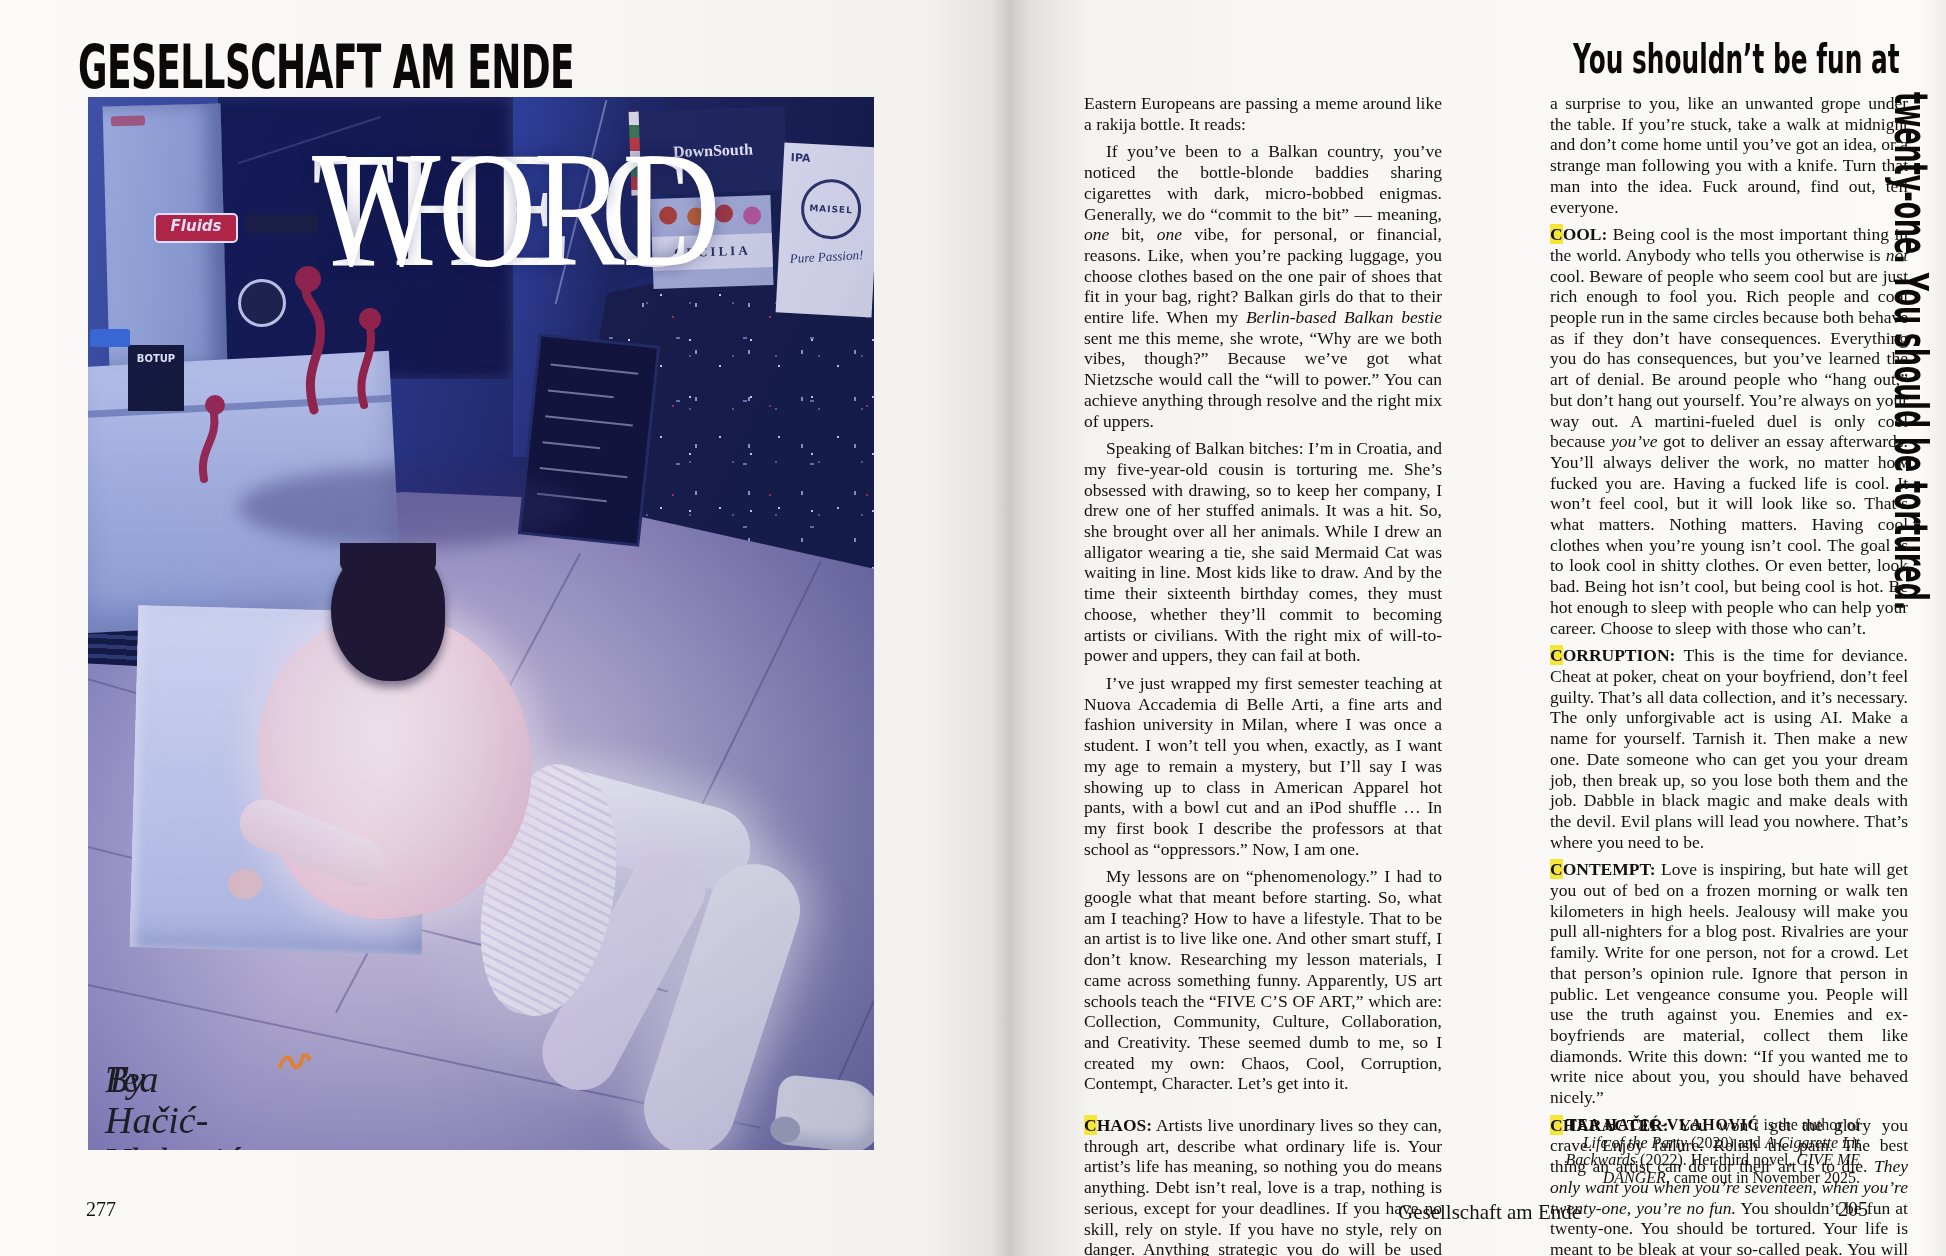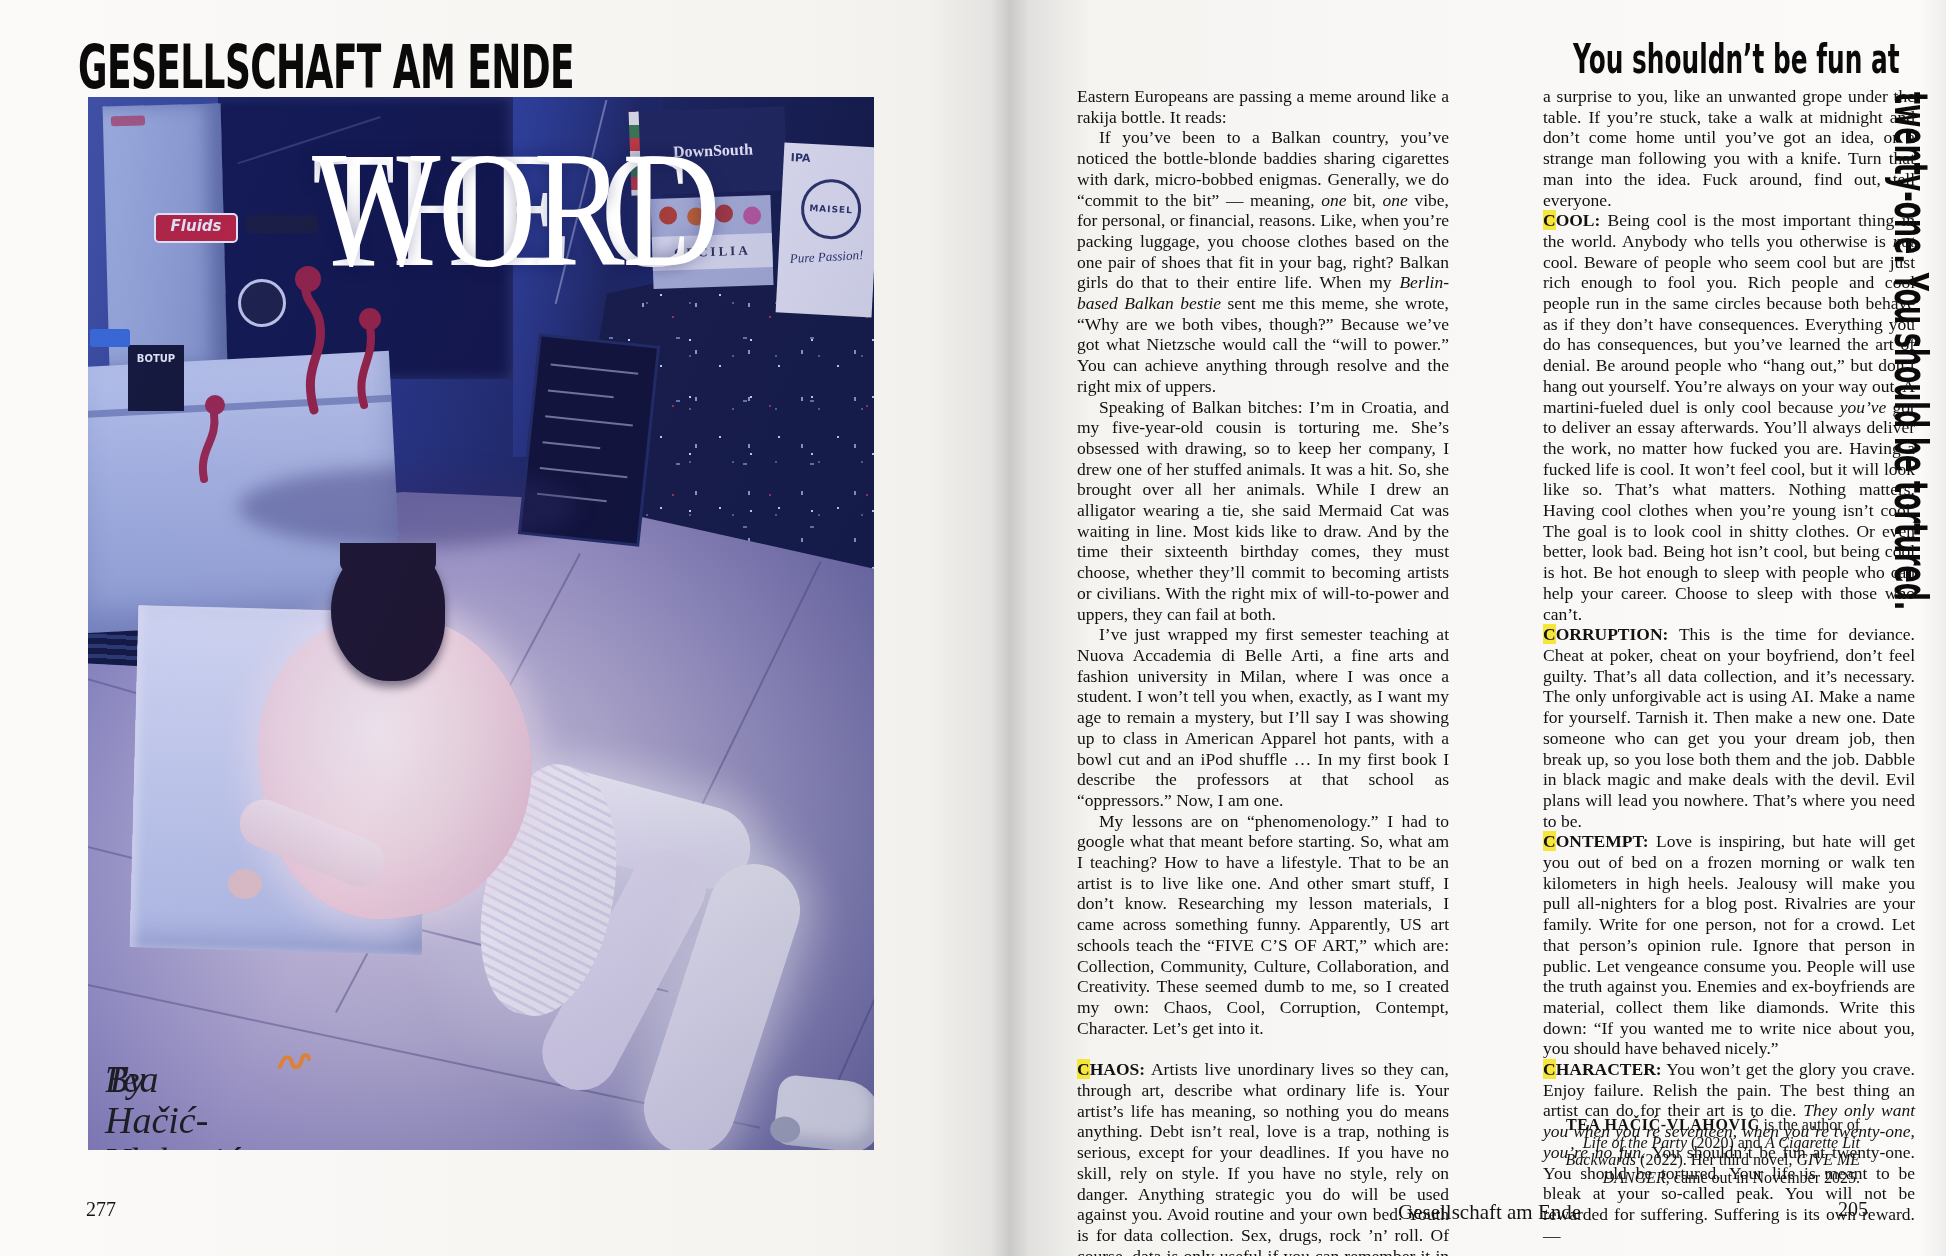--- a/index.html
+++ b/index.html
@@ -24,21 +24,21 @@
   .headline-v{position:absolute;left:1884px;top:92px;font-family:"DejaVu Sans",sans-serif;
     font-weight:800;font-size:46px;color:#0b0a0a;white-space:nowrap;
     writing-mode:vertical-rl;text-orientation:sideways;
     transform:scaleY(.55);transform-origin:top left;}
 
   
   .col{position:absolute;top:86px;width:372px;font-size:17.5px;line-height:20.7px;
     color:#121110;text-align:justify;hyphens:auto;-webkit-hyphens:auto;}
   .col1{left:1077px;}
   .col2{left:1543px;}
-  .col p{margin:0;}
+  .col p{margin:7px;}
   .col p.ind{text-indent:22px;}
   .col p.quote{margin-left:23px;}
   .col p.gap{margin-top:21px;}
   .col .i{font-style:italic;}
   .col .b{font-weight:bold;}
   .col .hl{font-weight:bold;background:#f6e63a;}
 
   .bio{position:absolute;left:1558px;top:1100px;width:302px;font-size:16px;line-height:17.5px;
     text-align:right;color:#14130f;}
   .bio .sc{font-weight:bold;letter-spacing:.6px;}

